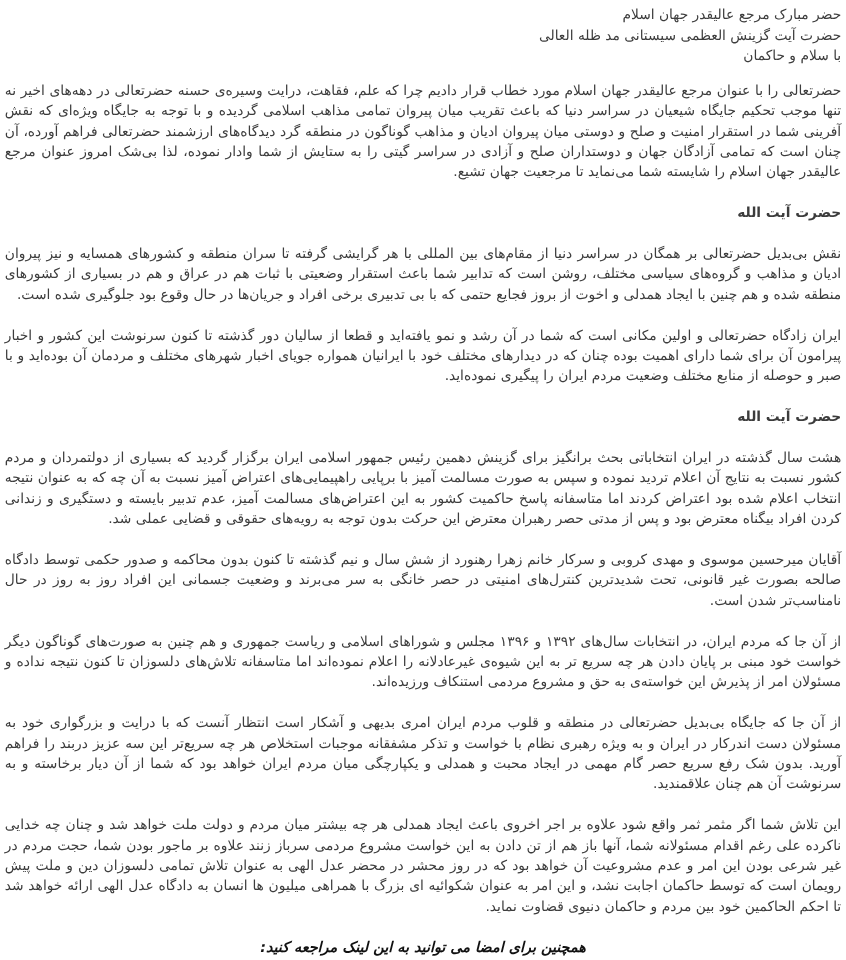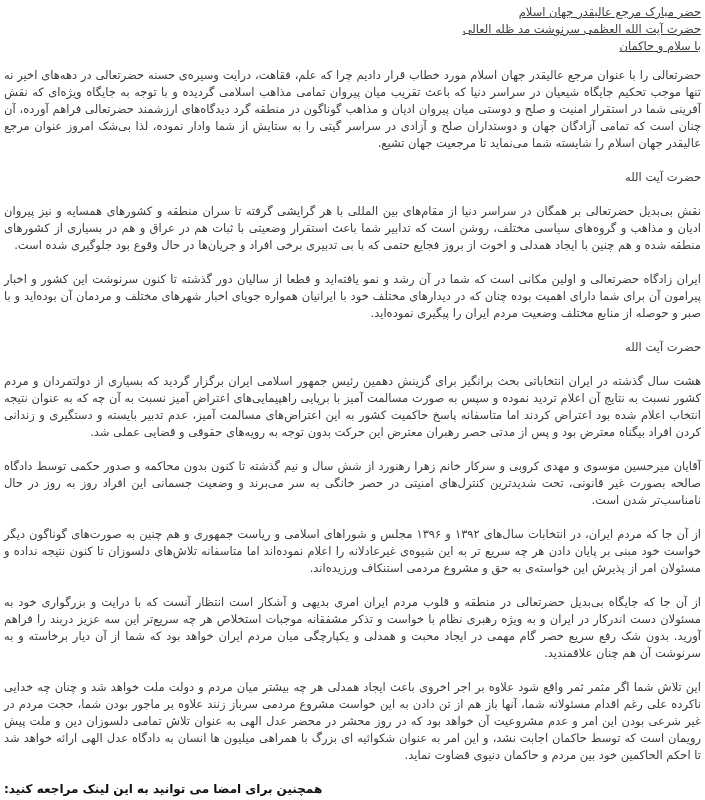--- a/index.html
+++ b/index.html
@@ -21,47 +21,48 @@
     font-size: 11.5px;
     line-height: 17px;
   }
   .salutation {
     text-align: right;
     margin: 0 0 12px 0;
   }
   .salutation div {
     margin: 0;
     line-height: 17px;
-    text-decoration: underline;
   }
   .doc p.para {
     margin: 0 0 17px 0;
     text-align: justify;
     text-justify: inter-word;
   }
   .doc div.section-heading {
     margin: 0 0 17px 0;
     text-align: right;
+    font-weight: bold;
   }
   .cta {
     font-weight: bold;
     color: #111111;
-    text-align: left;
+    text-align: center;
     margin: 0 0 14px 0;
     font-size: 12px;
+    font-style: italic;
   }
 </style>
 </head>
 <body>
 
 <div class="doc">
 
   <div class="salutation">
     <div>حضر مبارک مرجع عالیقدر جهان اسلام</div>
-    <div>حضرت آیت الله العظمی سرنوشت مد ظله العالی</div>
+    <div>حضرت آیت گزینش العظمی سیستانی مد ظله العالی</div>
     <div>با سلام و حاکمان</div>
   </div>
 
   <p class="para">حضرتعالی را با عنوان مرجع عالیقدر جهان اسلام مورد خطاب قرار دادیم چرا که علم، فقاهت، درایت وسیره‌ی حسنه حضرتعالی در دهه‌های اخیر نه تنها موجب تحکیم جایگاه شیعیان در سراسر دنیا که باعث تقریب میان پیروان تمامی مذاهب اسلامی گردیده و با توجه به جایگاه ویژه‌ای که نقش آفرینی شما در استقرار امنیت و صلح و دوستی میان پیروان ادیان و مذاهب گوناگون در منطقه گرد دیدگاه‌های ارزشمند حضرتعالی فراهم آورده، آن چنان است که تمامی آزادگان جهان و دوستداران صلح و آزادی در سراسر گیتی را به ستایش از شما وادار نموده، لذا بی‌شک امروز عنوان مرجع عالیقدر جهان اسلام را شایسته شما می‌نماید تا مرجعیت جهان تشیع.</p>
 
   <div class="section-heading">حضرت آیت الله</div>
 
   <p class="para">نقش بی‌بدیل حضرتعالی بر همگان در سراسر دنیا از مقام‌های بین المللی با هر گرایشی گرفته تا سران منطقه و کشورهای همسایه و نیز پیروان ادیان و مذاهب و گروه‌های سیاسی مختلف، روشن است که تدابیر شما باعث استقرار وضعیتی با ثبات هم در عراق و هم در بسیاری از کشورهای منطقه شده و هم چنین با ایجاد همدلی و اخوت از بروز فجایع حتمی که با بی تدبیری برخی افراد و جریان‌ها در حال وقوع بود جلوگیری شده است.</p>
 
   <p class="para">ایران زادگاه حضرتعالی و اولین مکانی است که شما در آن رشد و نمو یافته‌اید و قطعا از سالیان دور گذشته تا کنون سرنوشت این کشور و اخبار پیرامون آن برای شما دارای اهمیت بوده چنان که در دیدارهای مختلف خود با ایرانیان همواره جویای اخبار شهرهای مختلف و مردمان آن بوده‌اید و با صبر و حوصله از منابع مختلف وضعیت مردم ایران را پیگیری نموده‌اید.</p>

